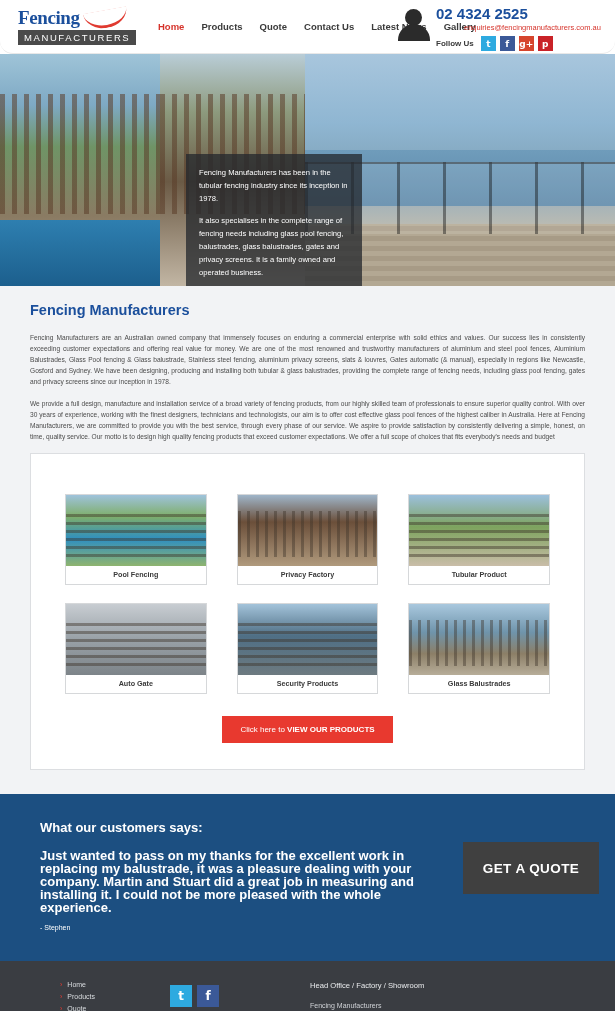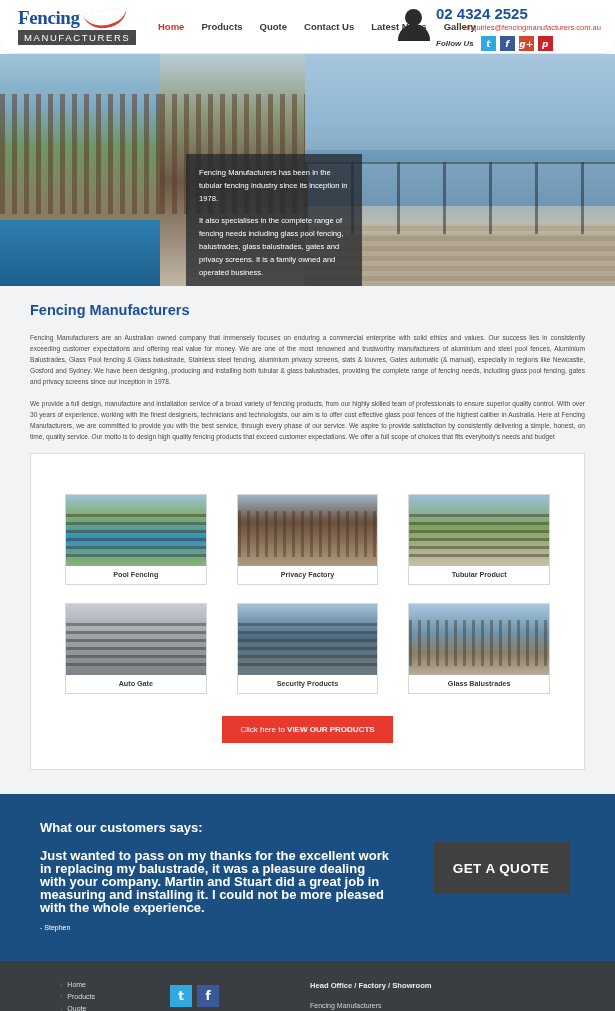--- a/index.html
+++ b/index.html
@@ -86,21 +86,20 @@
     color: #d6342c;
     margin-left: 76px;
     margin-top: 1px;
   }
   .follow-row {
     display: flex;
     align-items: center;
     margin-left: 48px;
     margin-top: 4px;
     gap: 4px;
-    font-style: italic;
   }
   .follow-label { font-size: 8px; font-weight: bold; color: #3a3a3a; margin-right: 3px; }
   .soc {
     width: 15px; height: 15px;
     display: flex; align-items: center; justify-content: center;
     color: #fff; font-size: 9px; font-weight: bold;
     font-family: "DejaVu Sans", sans-serif;
   }
   .soc.tw { background: #2eaae0; }
   .soc.fb { background: #3b5998; }
@@ -235,21 +234,21 @@
     font-size: 8px;
     padding: 9px 18px;
     cursor: pointer;
     font-family: "Liberation Sans", sans-serif;
   }
   .products-btn b { font-weight: bold; }
 
   
   .testimonial {
     background: #1c4f81;
-    padding: 26px 46px 30px 40px;
+    padding: 26px 16px 30px 40px;
     display: flex;
     align-items: flex-start;
     color: #fff;
     gap: 20px;
   }
   .test-left { flex: 1; padding-right: 24px; }
   .test-title { font-size: 13px; font-weight: bold; margin-bottom: 14px; }
   .test-body { font-size: 13px; line-height: 13px; font-weight: bold; }
   .test-author { font-size: 7px; margin-top: 10px; }
   .quote-btn {
@@ -278,21 +277,21 @@
   .f-links li { list-style: none; margin-bottom: 5px; color: #d9dcdf; font-size: 7px; }
   .f-links li::before { content: "\203A"; color: #e8392f; margin-right: 5px; }
   .f-social { width: 130px; padding-top: 4px; }
   .f-social .row { display: flex; gap: 5px; margin-bottom: 5px; }
   .f-soc { width: 22px; height: 22px; display:flex; align-items:center; justify-content:center; color:#fff; font-size:12px; font-weight:bold; font-family:"DejaVu Sans",sans-serif;}
   .f-soc.tw { background:#2eaae0; }
   .f-soc.fb { background:#3b5998; }
   .f-soc.gp { background:#2b2b2b; }
   .f-soc.pin { background:#c92228; }
   .f-addr { flex: 1; padding-left: 10px; }
-  .f-addr h4 { color: #e9ebed; font-size: 7.6px; margin-bottom: 11px; font-weight: bold; }
+  .f-addr h4 { color: #e9ebed; font-size: 7.6px; margin-bottom: 11px; font-weight: normal; }
   .f-addr div { margin-bottom: 3px; line-height: 10px; }
   .f-addr .lbl { color: #e8392f; }
 </style>
 </head>
 <body>
 
 <div class="page">
 
   <div class="header">
     <div class="logo-wrap">

